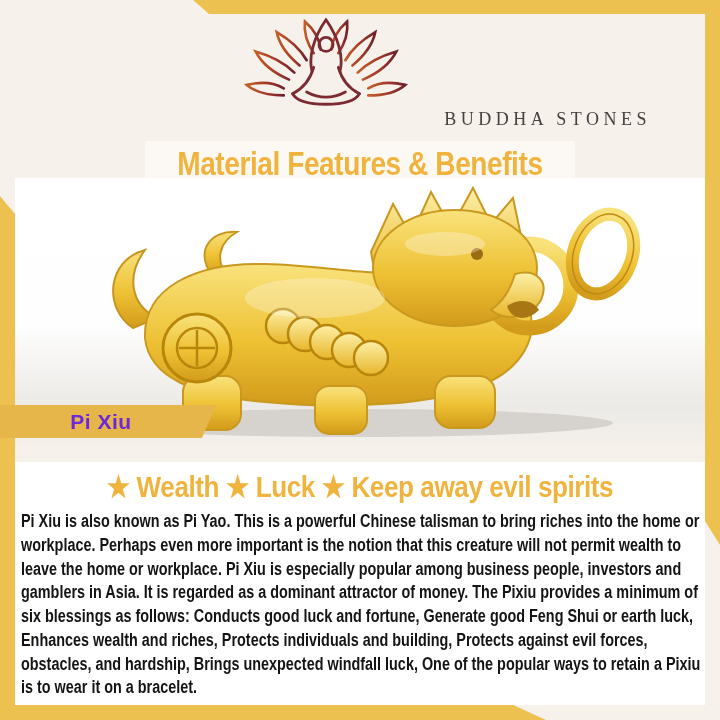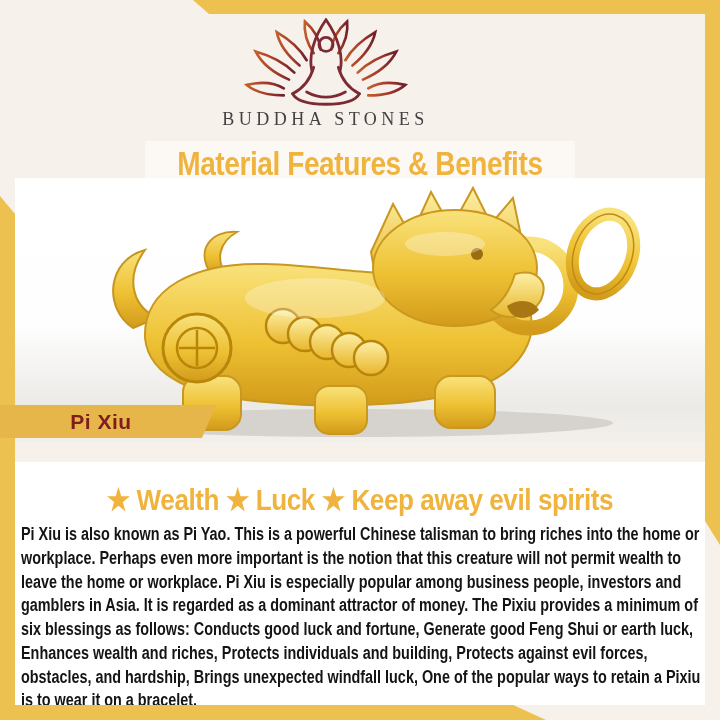--- a/index.html
+++ b/index.html
@@ -15,21 +15,21 @@
   .frame-top{top:0;left:193px;width:527px;height:14px;
     clip-path:polygon(0 0,100% 0,100% 100%,16px 100%);}
   .frame-right{top:0;right:0;width:15px;height:545px;
     clip-path:polygon(0 0,100% 0,100% 100%,0 calc(100% - 24px));}
   .frame-left{top:178px;left:0;width:15px;height:542px;
     clip-path:polygon(0 18px,100% 36px,100% 100%,0 100%);}
   .frame-bottom{bottom:0;left:0;width:546px;height:15px;
     clip-path:polygon(0 0,94% 0,100% 100%,0 100%);}
 
   
-  .logo-wrap{position:absolute;top:18px;left:0;width:651px;text-align:center;}
+  .logo-wrap{position:absolute;top:18px;left:0;width:651px;text-align:right;}
   .logo-wrap svg{display:block;margin:0 auto;}
   .wordmark{
     margin-top:3px;font-family:"Liberation Serif",serif;
     font-size:18px;letter-spacing:4.5px;color:var(--wordmark_gray,#454140);
     font-weight:400;
   }
 
   
   .banner{
     position:absolute;top:141px;left:145px;width:430px;height:46px;
@@ -48,28 +48,28 @@
   }
   .photo svg{display:block;width:100%;height:100%;}
 
   
   .tab{
     position:absolute;top:405px;left:0;width:216px;height:33px;z-index:4;
     background:var(--tab_gold,#e7b64b);
     clip-path:polygon(0 0,100% 0,93.5% 100%,0 100%);
     display:flex;align-items:center;justify-content:center;
   }
-  .tab-label{color:#7f1d1d;font-size:21px;font-weight:700;margin-right:14px;letter-spacing:0.5px;}
+  .tab-label{color:#6d28d9;font-size:21px;font-weight:700;margin-right:14px;letter-spacing:0.5px;}
 
   
   .text-section{
     position:absolute;top:462px;left:15px;right:15px;bottom:15px;
     background:#ffffff;overflow:hidden;
   }
-  .headline-row{width:100%;text-align:center;margin-top:20px;}
+  .headline-row{width:100%;text-align:center;margin-top:7px;}
   .headline{
     display:inline-block;color:var(--accent_gold,#f0b43e);
     font-size:30px;font-weight:700;white-space:nowrap;
     transform:scaleX(0.87);letter-spacing:-0.5px;
   }
   .body-copy{
     margin:6px 0 0 6px;width:850px;transform:scaleX(0.8);transform-origin:0 0;
     color:var(--text,#141414);font-size:18px;font-weight:700;
     line-height:1.32;letter-spacing:0;
   }

